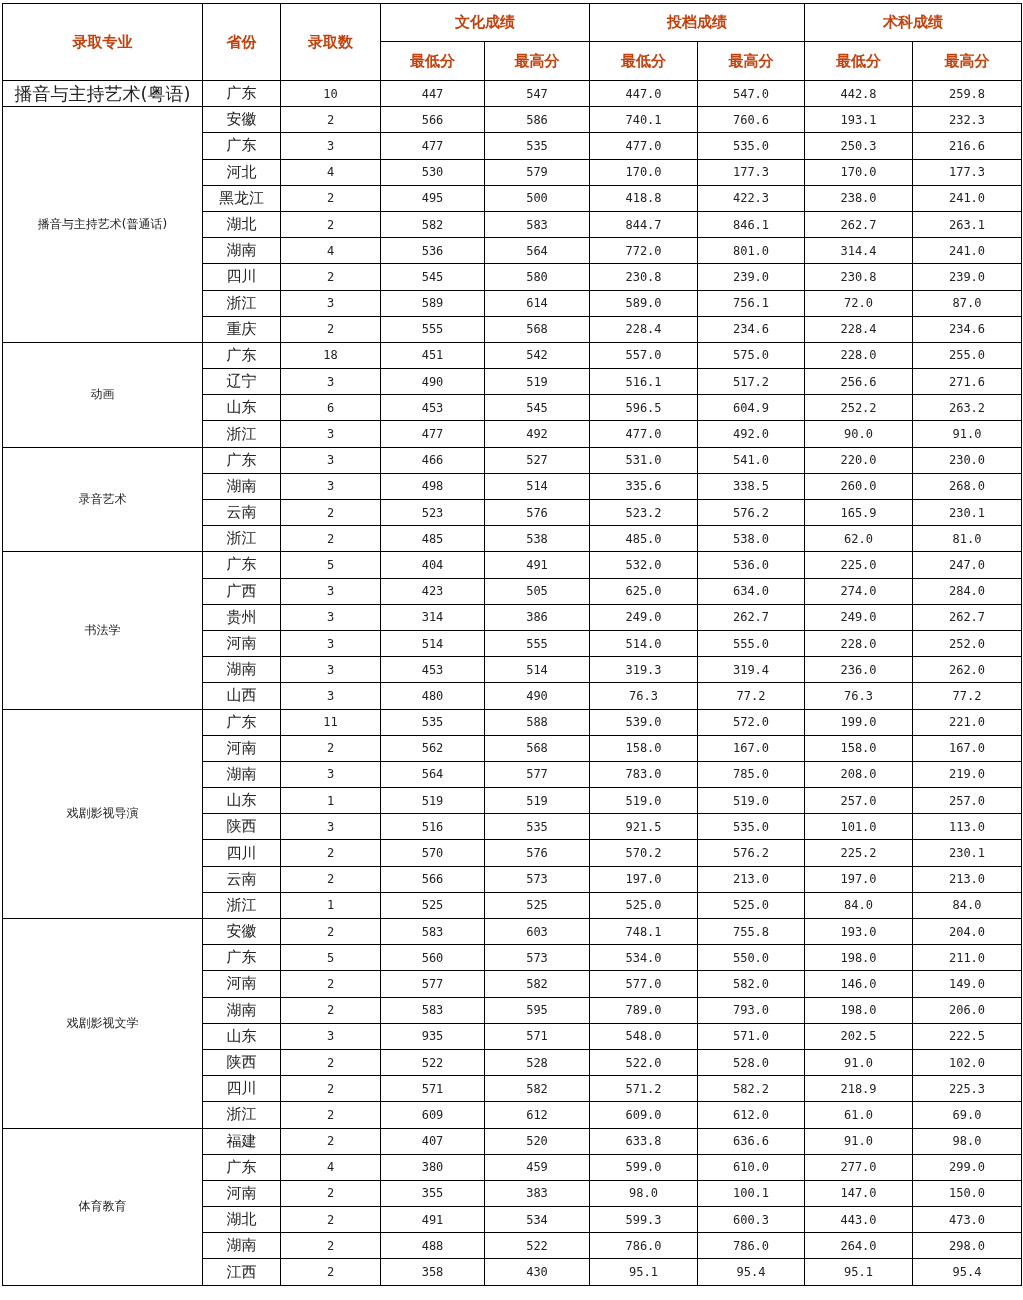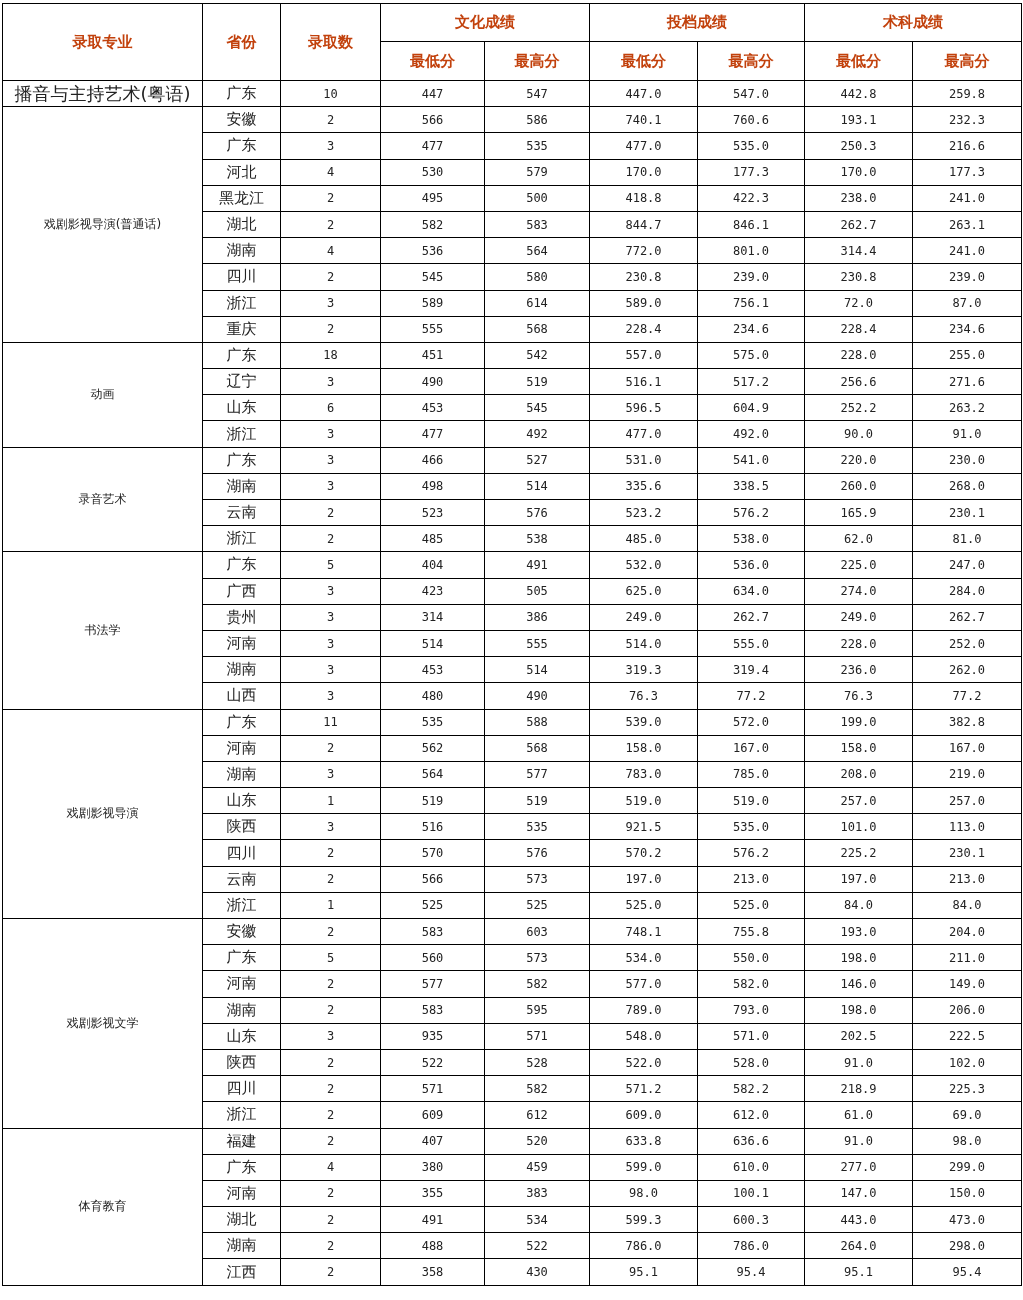--- a/index.html
+++ b/index.html
@@ -68,21 +68,21 @@
         <td class="prov">广东</td>
         <td>10</td>
         <td>447</td>
         <td>547</td>
         <td>447.0</td>
         <td>547.0</td>
         <td>442.8</td>
         <td>259.8</td>
       </tr>
       <tr class="r">
-        <td class="major" rowspan="9">戏剧影视导演(普通话)</td>
+        <td class="major" rowspan="9">播音与主持艺术(普通话)</td>
         <td class="prov">安徽</td>
         <td>2</td>
         <td>566</td>
         <td>586</td>
         <td>740.1</td>
         <td>760.6</td>
         <td>193.1</td>
         <td>232.3</td>
       </tr>
       <tr class="r">
@@ -310,21 +310,21 @@
       </tr>
       <tr class="r">
         <td class="major" rowspan="8">戏剧影视导演</td>
         <td class="prov">广东</td>
         <td>11</td>
         <td>535</td>
         <td>588</td>
         <td>539.0</td>
         <td>572.0</td>
         <td>199.0</td>
-        <td>382.8</td>
+        <td>221.0</td>
       </tr>
       <tr class="r">
         <td class="prov">河南</td>
         <td>2</td>
         <td>562</td>
         <td>568</td>
         <td>158.0</td>
         <td>167.0</td>
         <td>158.0</td>
         <td>167.0</td>

